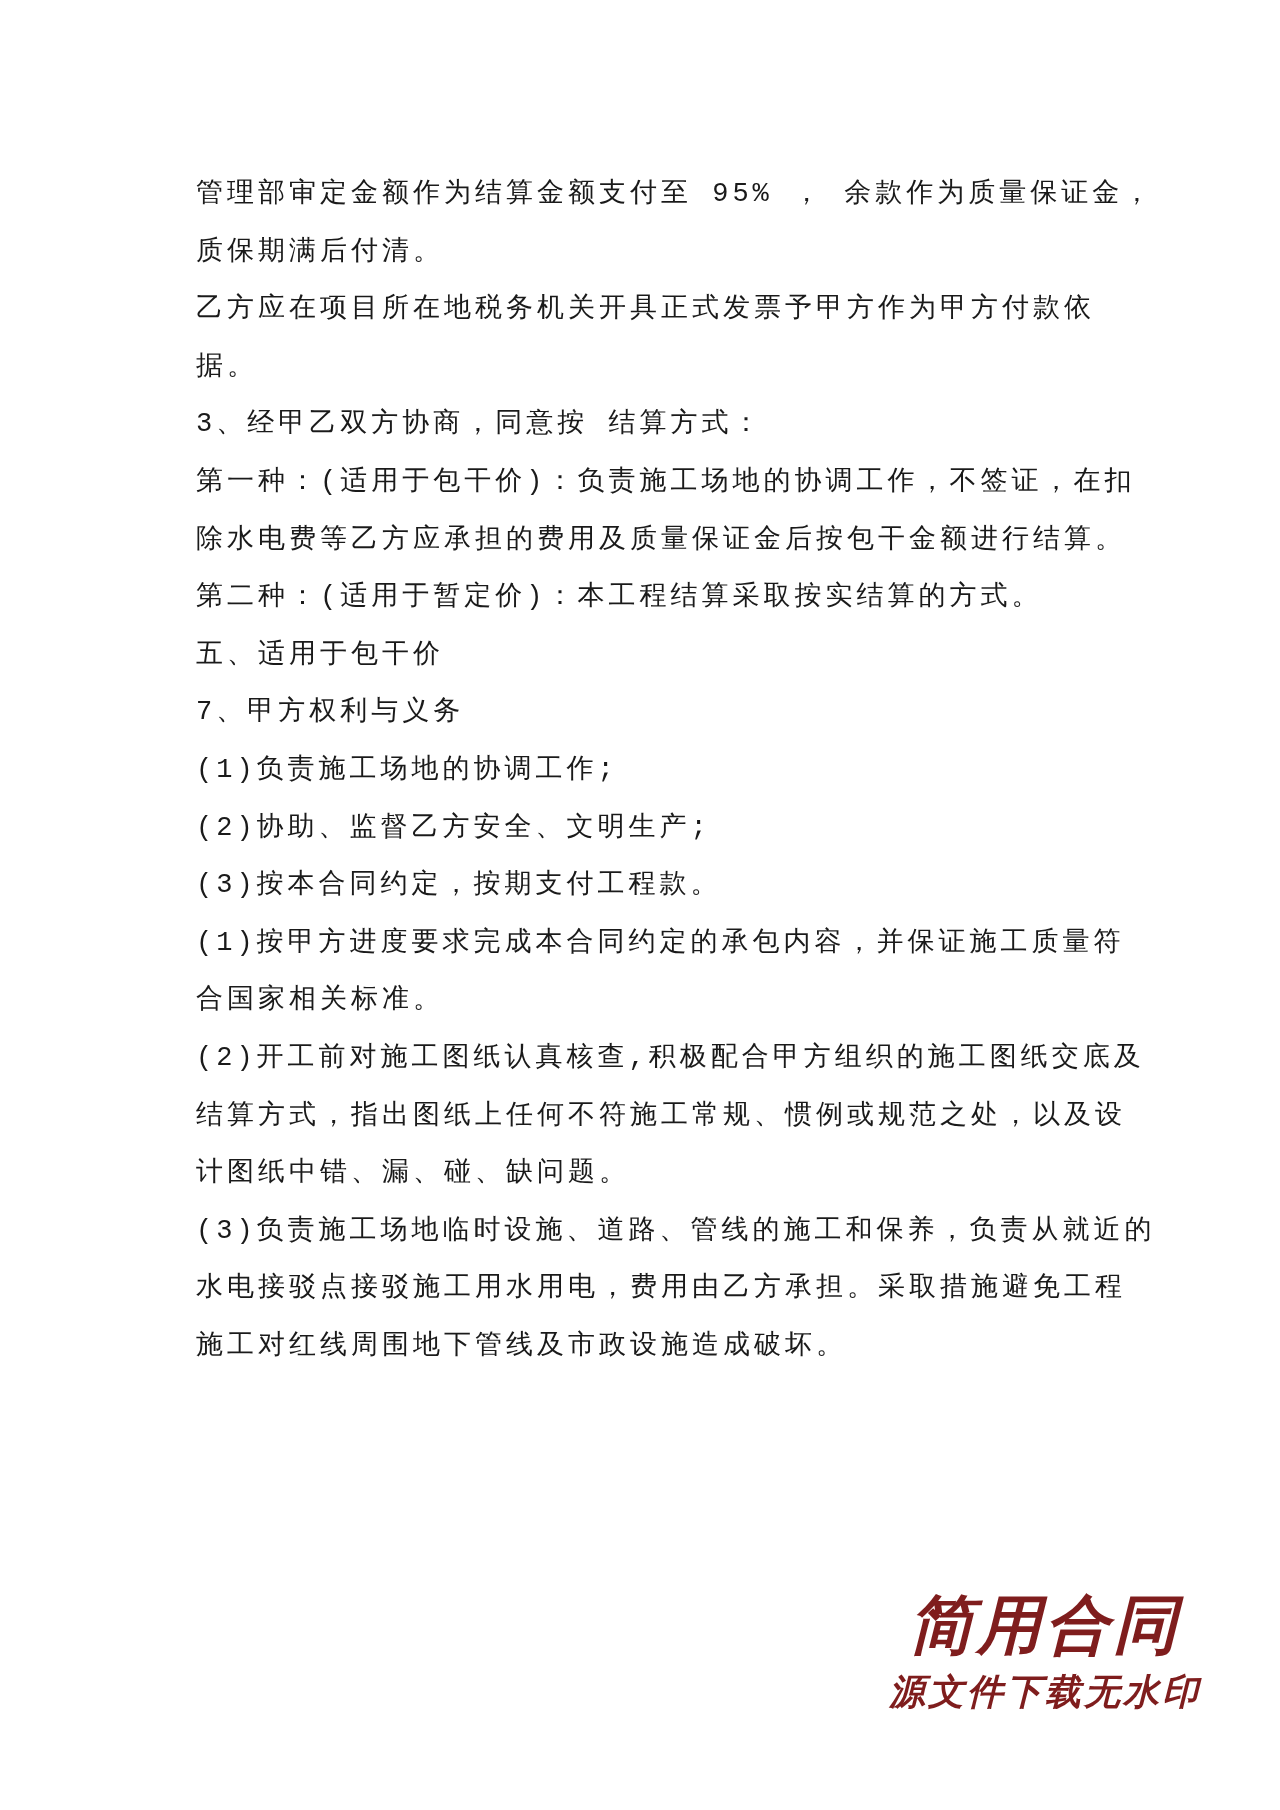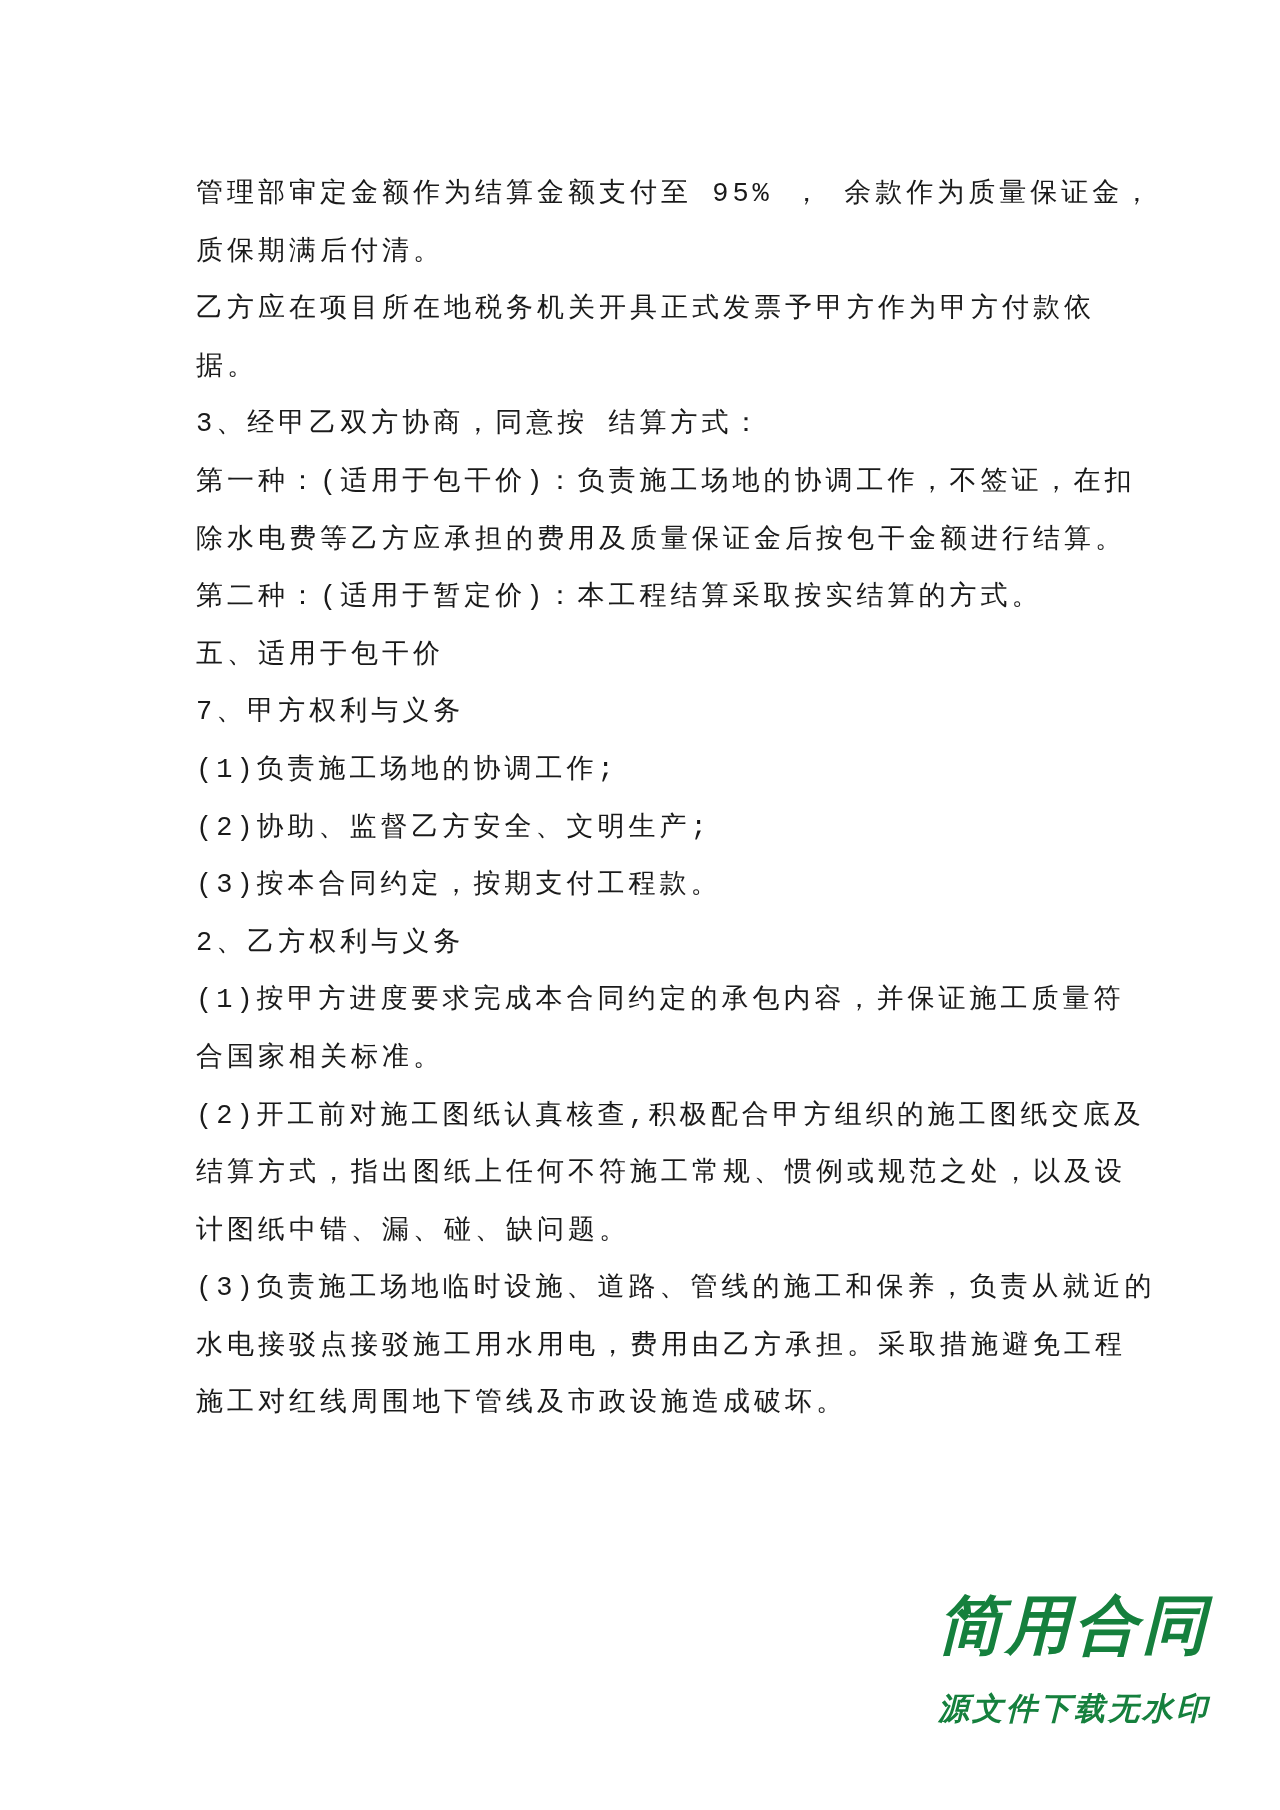--- a/index.html
+++ b/index.html
@@ -7,45 +7,44 @@
     width:1280px; height:1810px; background:#ffffff; position:relative; overflow:hidden;
     font-family:"DejaVu Sans", "Liberation Sans", sans-serif;
   }
   .page { position:absolute; left:0; top:0; width:1280px; height:1810px; background:#fff; }
   .content {
     position:absolute; left:196px; top:166px; width:900px;
     color:#1a1a1a; font-size:27px; line-height:57.6px; letter-spacing:4px;font-family:Liberation Mono, monospace;
   }
   .line { display:block; white-space:nowrap; height:57.6px; }
   .watermark {
-    position:absolute; left:880px; top:1590px; width:330px; text-align:right;
-    color:#15803d; font-weight:bold; font-style:italic;
+    position:absolute; left:880px; top:1590px; width:330px; text-align:center;
+    color:#7f1d1d; font-weight:bold; font-style:italic;
   }
   .wm-main { display:block; font-size:64px; line-height:70px; letter-spacing:4px; }
-  .wm-sub { display:block; font-size:31px; line-height:44px; letter-spacing:3px; margin-top:26px; }
+  .wm-sub { display:block; font-size:36px; line-height:44px; letter-spacing:3px; margin-top:10px; }
 </style>
 </head>
 <body>
 
 <div class="page">
   <div class="content">
     <span class="line">管理部审定金额作为结算金额支付至 95% ， 余款作为质量保证金，</span>
     <span class="line">质保期满后付清。</span>
     <span class="line">乙方应在项目所在地税务机关开具正式发票予甲方作为甲方付款依</span>
     <span class="line">据。</span>
     <span class="line">3、经甲乙双方协商，同意按 结算方式：</span>
     <span class="line">第一种：(适用于包干价)：负责施工场地的协调工作，不签证，在扣</span>
     <span class="line">除水电费等乙方应承担的费用及质量保证金后按包干金额进行结算。</span>
     <span class="line">第二种：(适用于暂定价)：本工程结算采取按实结算的方式。</span>
     <span class="line">五、适用于包干价</span>
     <span class="line">7、甲方权利与义务</span>
     <span class="line">(1)负责施工场地的协调工作;</span>
     <span class="line">(2)协助、监督乙方安全、文明生产;</span>
     <span class="line">(3)按本合同约定，按期支付工程款。</span>
-    <span class="line">2、乙方权利与义务</span>
     <span class="line">(1)按甲方进度要求完成本合同约定的承包内容，并保证施工质量符</span>
     <span class="line">合国家相关标准。</span>
     <span class="line">(2)开工前对施工图纸认真核查,积极配合甲方组织的施工图纸交底及</span>
     <span class="line">结算方式，指出图纸上任何不符施工常规、惯例或规范之处，以及设</span>
     <span class="line">计图纸中错、漏、碰、缺问题。</span>
     <span class="line">(3)负责施工场地临时设施、道路、管线的施工和保养，负责从就近的</span>
     <span class="line">水电接驳点接驳施工用水用电，费用由乙方承担。采取措施避免工程</span>
     <span class="line">施工对红线周围地下管线及市政设施造成破坏。</span>
   </div>
 

